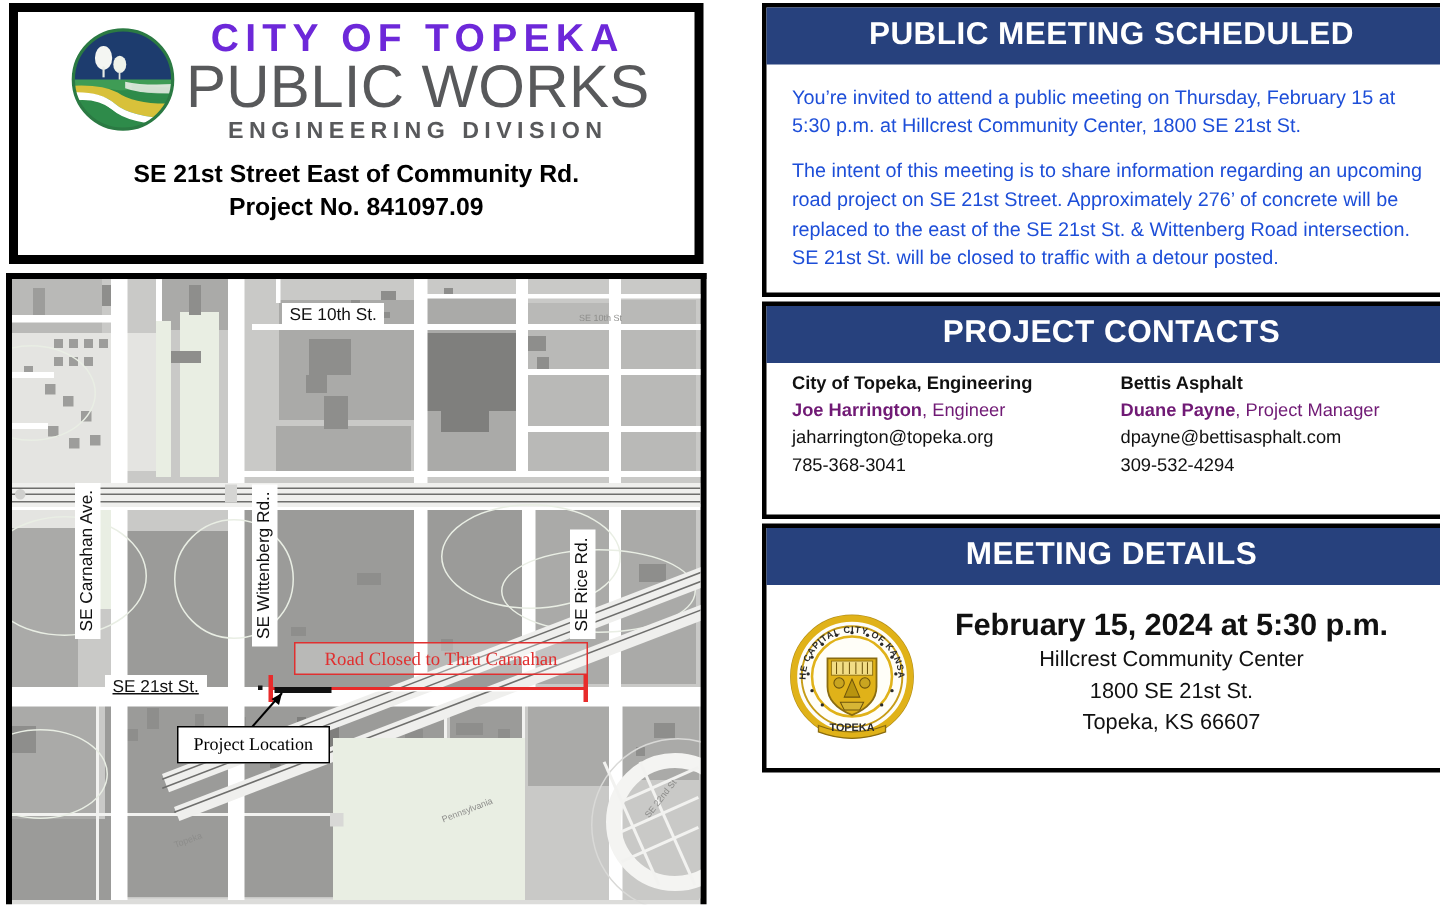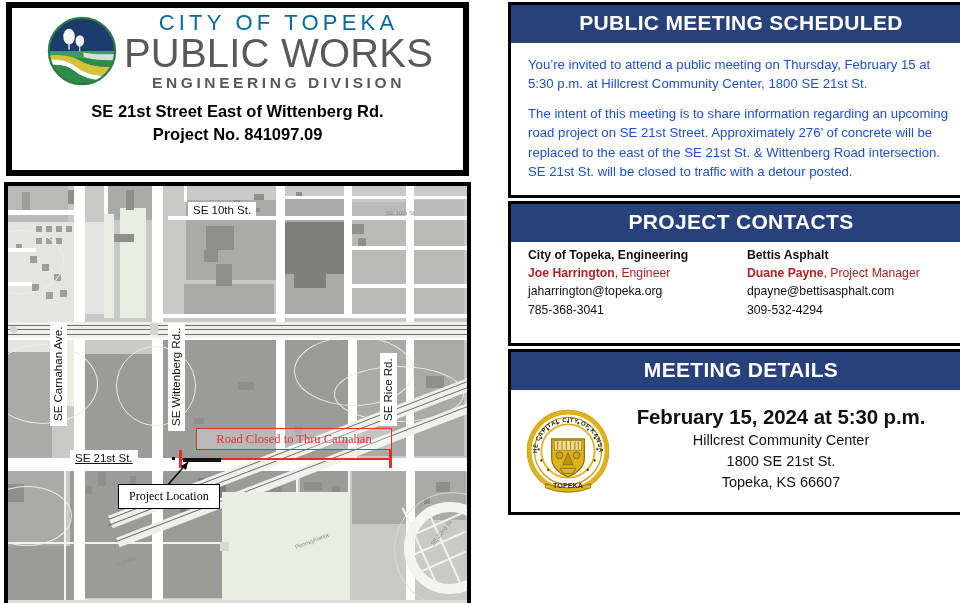--- a/index.html
+++ b/index.html
@@ -28,22 +28,22 @@
     align-items: center; justify-content: flex-start;
     padding-top: 3px;
   }
   .brand-row {
     display: flex; align-items: center; justify-content: center;
     width: 100%; gap: 6px; padding-left: 4px;
   }
   .logo-mark { width: 72px; height: 72px; flex: 0 0 72px; }
   .brand-text { display: flex; flex-direction: column; align-items: center; }
   .line-city {
-    font-size: 22px; letter-spacing: 4.2px; color: #0369a1;
-    font-weight: 400; line-height: 1.1;
+    font-size: 26px; letter-spacing: 4.2px; color: #6d28d9;
+    font-weight: 700; line-height: 1.1;
   }
   .line-pw {
     font-size: 40px; letter-spacing: 0.2px; color: #58595b;
     font-weight: 400; line-height: 0.98; margin-top: -1px;
   }
   .line-eng {
     font-size: 15.5px; letter-spacing: 3.6px; color: #58595b;
     font-weight: 700; line-height: 1.1; margin-top: 1px;
   }
   .proj-title {
@@ -126,21 +126,21 @@
     font-size:13.2px; color:#1d4ed8; line-height:1.45;
     margin-bottom:11px;
   }
   .body-p:last-child { margin-bottom:0; }
 
   
   .contacts { display:flex; gap:0; padding: 4px 17px 24px; align-items: center; }
   .contact-col { width:50%; }
   .contact-col.right { padding-left: 6px; }
   .c-org  { font-size:12.2px; font-weight:700; color:#111; line-height:1.5; }
-  .c-name { font-size:12.2px; color:#b91c1c; line-height:1.5; }
+  .c-name { font-size:12.2px; color:#701a75; line-height:1.5; }
   .c-name b { font-weight:700; }
   .c-mail { font-size:12.2px; color:#111; line-height:1.5; }
   .c-tel  { font-size:12.2px; color:#111; line-height:1.5; }
 
   
   .details-body { display:flex; align-items:flex-start; padding: 14px 14px 18px; }
   .seal { width: 86px; height: 86px; flex:0 0 86px; margin-top:4px; }
   .details-text { flex:1; text-align:center; padding-right: 6px; }
   .d-date {
     font-size:20.5px; font-weight:700; color:#111; line-height:1.25;
@@ -183,21 +183,21 @@
               <circle cx="50" cy="50" r="46" fill="none" stroke="#2b7a43" stroke-width="3"></circle>
             </svg>
           </span>
           <span class="brand-text">
             <span class="line-city">CITY OF TOPEKA</span>
             <span class="line-pw">PUBLIC WORKS</span>
             <span class="line-eng">ENGINEERING  DIVISION</span>
           </span>
         </div>
         <div class="proj-title">
-          <span class="l2">SE 21st Street East of Wittenberg Rd.</span>
+          <span class="l2">SE 21st Street East of Community Rd.</span>
           <span class="l2">Project No. 841097.09</span>
         </div>
       </div>
     </div>
 
     <div class="map-card">
       <div class="map-canvas">
 
         <div class="parcel lt" style="left:0;top:0;width:459px;height:413px;"></div>
         <div class="parcel" style="left:0;top:0;width:60px;height:36px;"></div>

